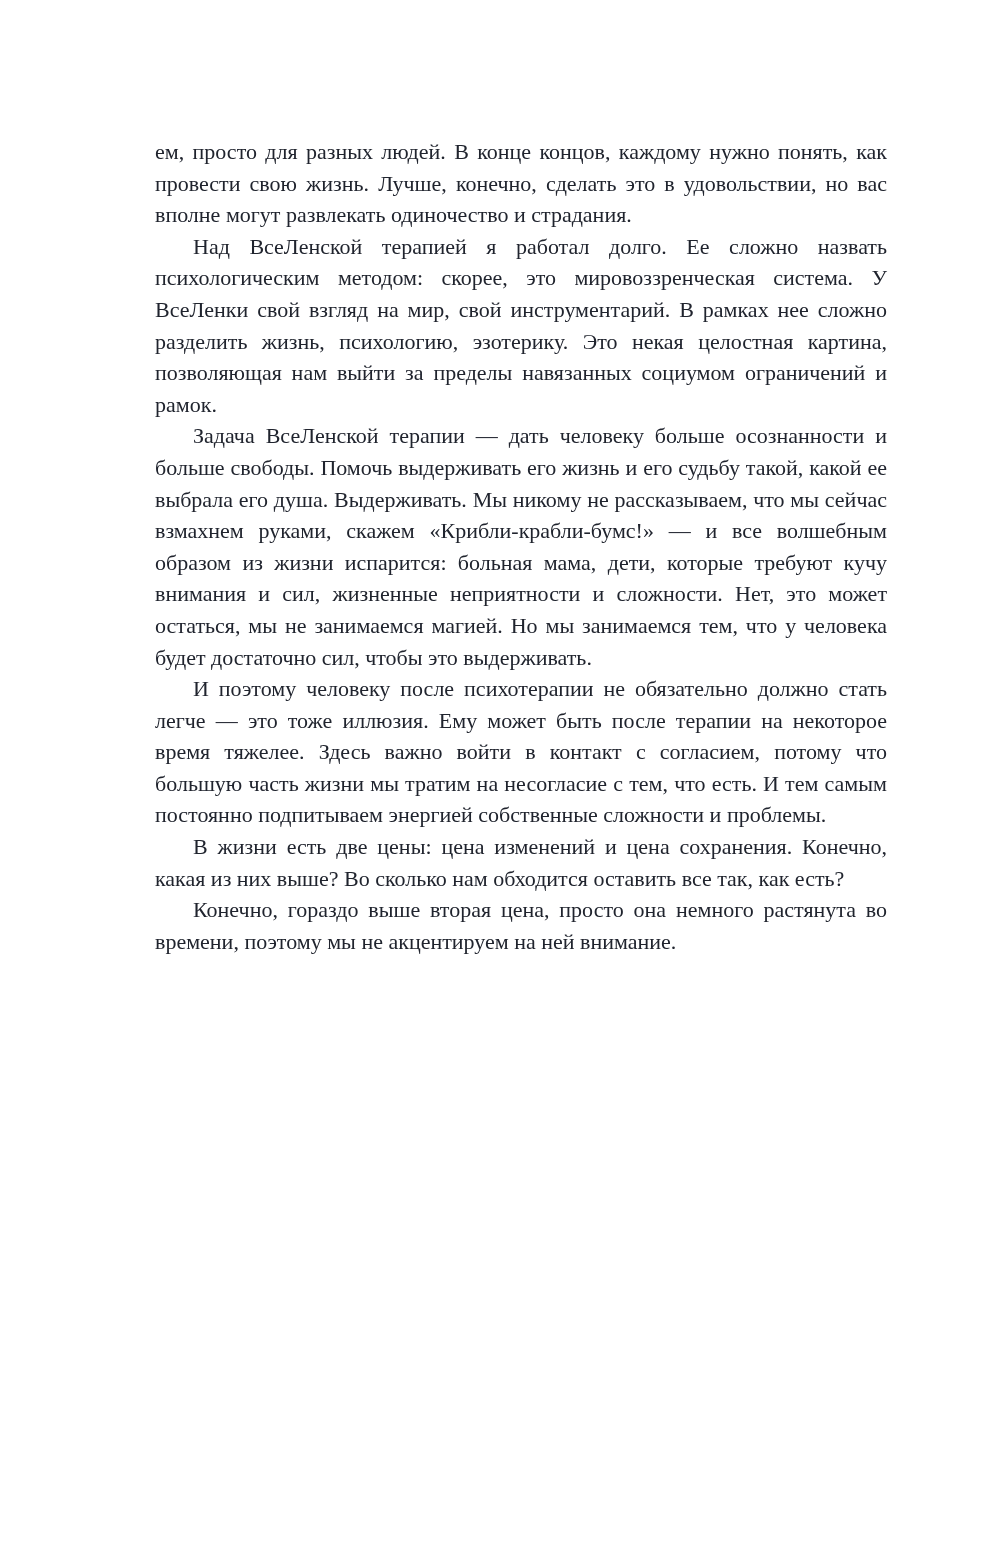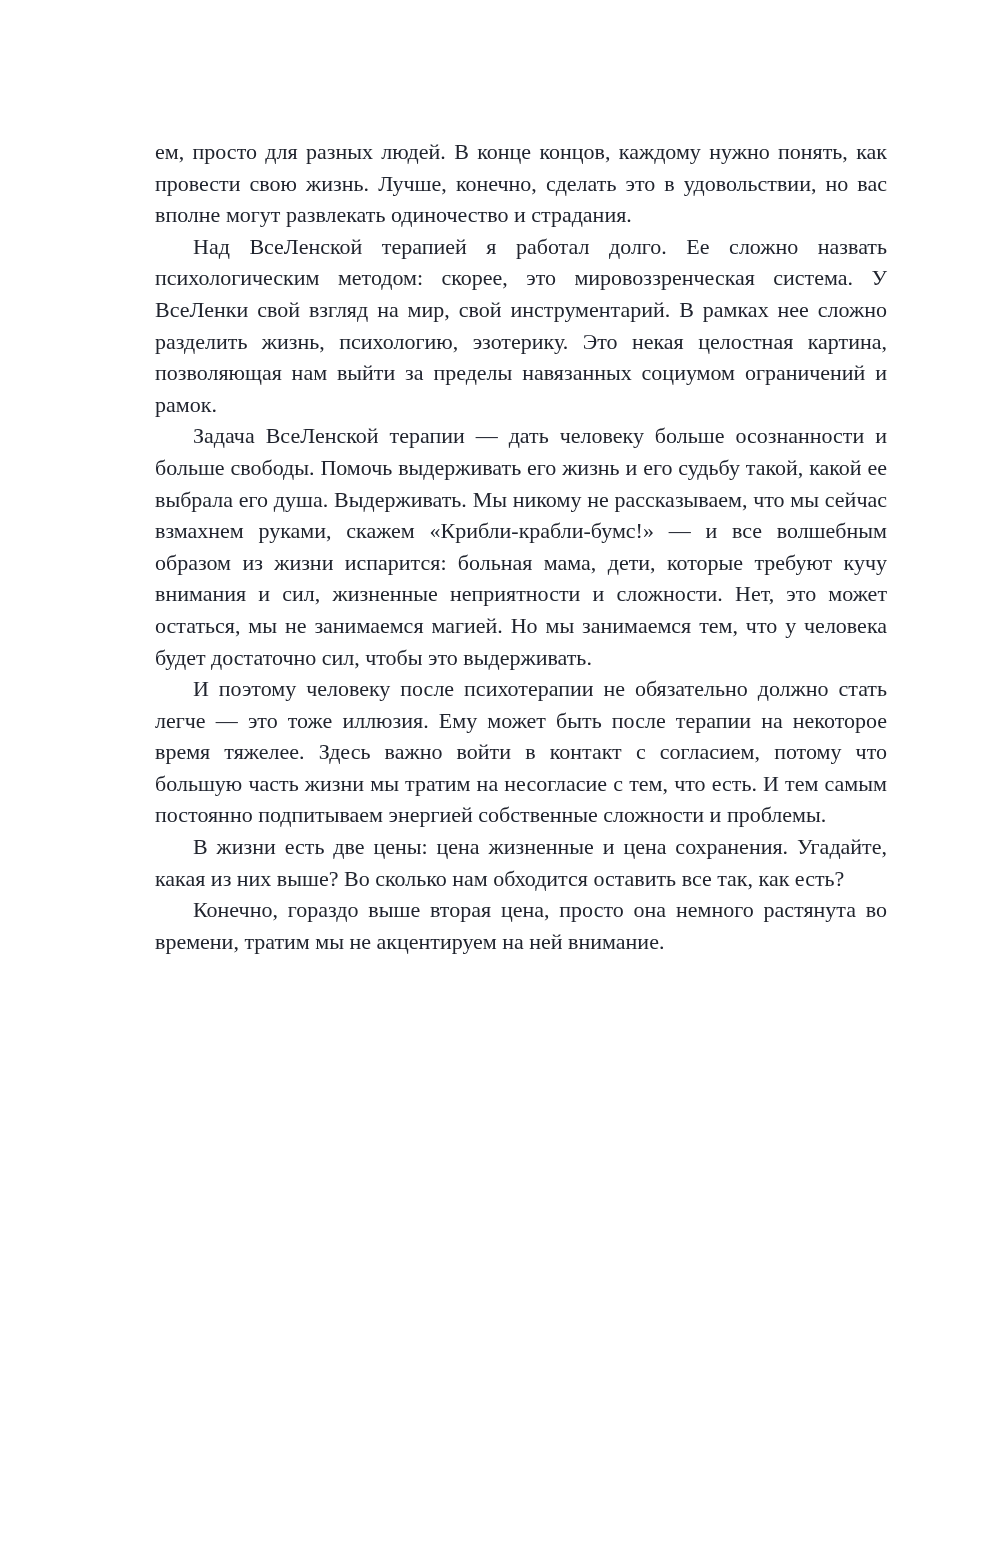--- a/index.html
+++ b/index.html
@@ -64,22 +64,22 @@
 </head>
 <body>
 
 <div class="page">
 
   <div class="text-block">
     <p class="no-indent">ем, просто для разных людей. В конце концов, каждому нужно понять, как провести свою жизнь. Лучше, конечно, сделать это в удовольствии, но вас вполне могут развлекать одиночество и страдания.</p>
     <p>Над ВсеЛенской терапией я работал долго. Ее сложно назвать психологическим методом: скорее, это мировоззренческая система. У ВсеЛенки свой взгляд на мир, свой инструментарий. В рамках нее сложно разделить жизнь, психологию, эзотерику. Это некая целостная картина, позволяющая нам выйти за пределы навязанных социумом ограничений и рамок.</p>
     <p>Задача ВсеЛенской терапии — дать человеку больше осознанности и больше свободы. Помочь выдерживать его жизнь и его судьбу такой, какой ее выбрала его душа. Выдерживать. Мы никому не рассказываем, что мы сейчас взмахнем руками, скажем «Крибли-крабли-бумс!» — и все волшебным образом из жизни испарится: больная мама, дети, которые требуют кучу внимания и сил, жизненные неприятности и сложности. Нет, это может остаться, мы не занимаемся магией. Но мы занимаемся тем, что у человека будет достаточно сил, чтобы это выдерживать.</p>
     <p>И поэтому человеку после психотерапии не обязательно должно стать легче — это тоже иллюзия. Ему может быть после терапии на некоторое время тяжелее. Здесь важно войти в контакт с согласием, потому что большую часть жизни мы тратим на несогласие с тем, что есть. И тем самым постоянно подпитываем энергией собственные сложности и проблемы.</p>
-    <p>В жизни есть две цены: цена жизненные и цена сохранения. Угадайте, какая из них выше? Во сколько нам обходится оставить все так, как есть?</p>
-    <p>Конечно, гораздо выше вторая цена, просто она немного растянута во времени, тратим мы не акцентируем на ней внимание.</p>
+    <p>В жизни есть две цены: цена изменений и цена сохранения. Конечно, какая из них выше? Во сколько нам обходится оставить все так, как есть?</p>
+    <p>Конечно, гораздо выше вторая цена, просто она немного растянута во времени, поэтому мы не акцентируем на ней внимание.</p>
   </div>
 
   <div class="footer">
     <span class="page-number">8</span>
     <span class="running-title">ДА ПРЕБУДЕТ С ВАМИ ВСЕЛЕНСКАЯ ТЕРАПИЯ</span>
   </div>
 
 </div>
 
 </body></html>

